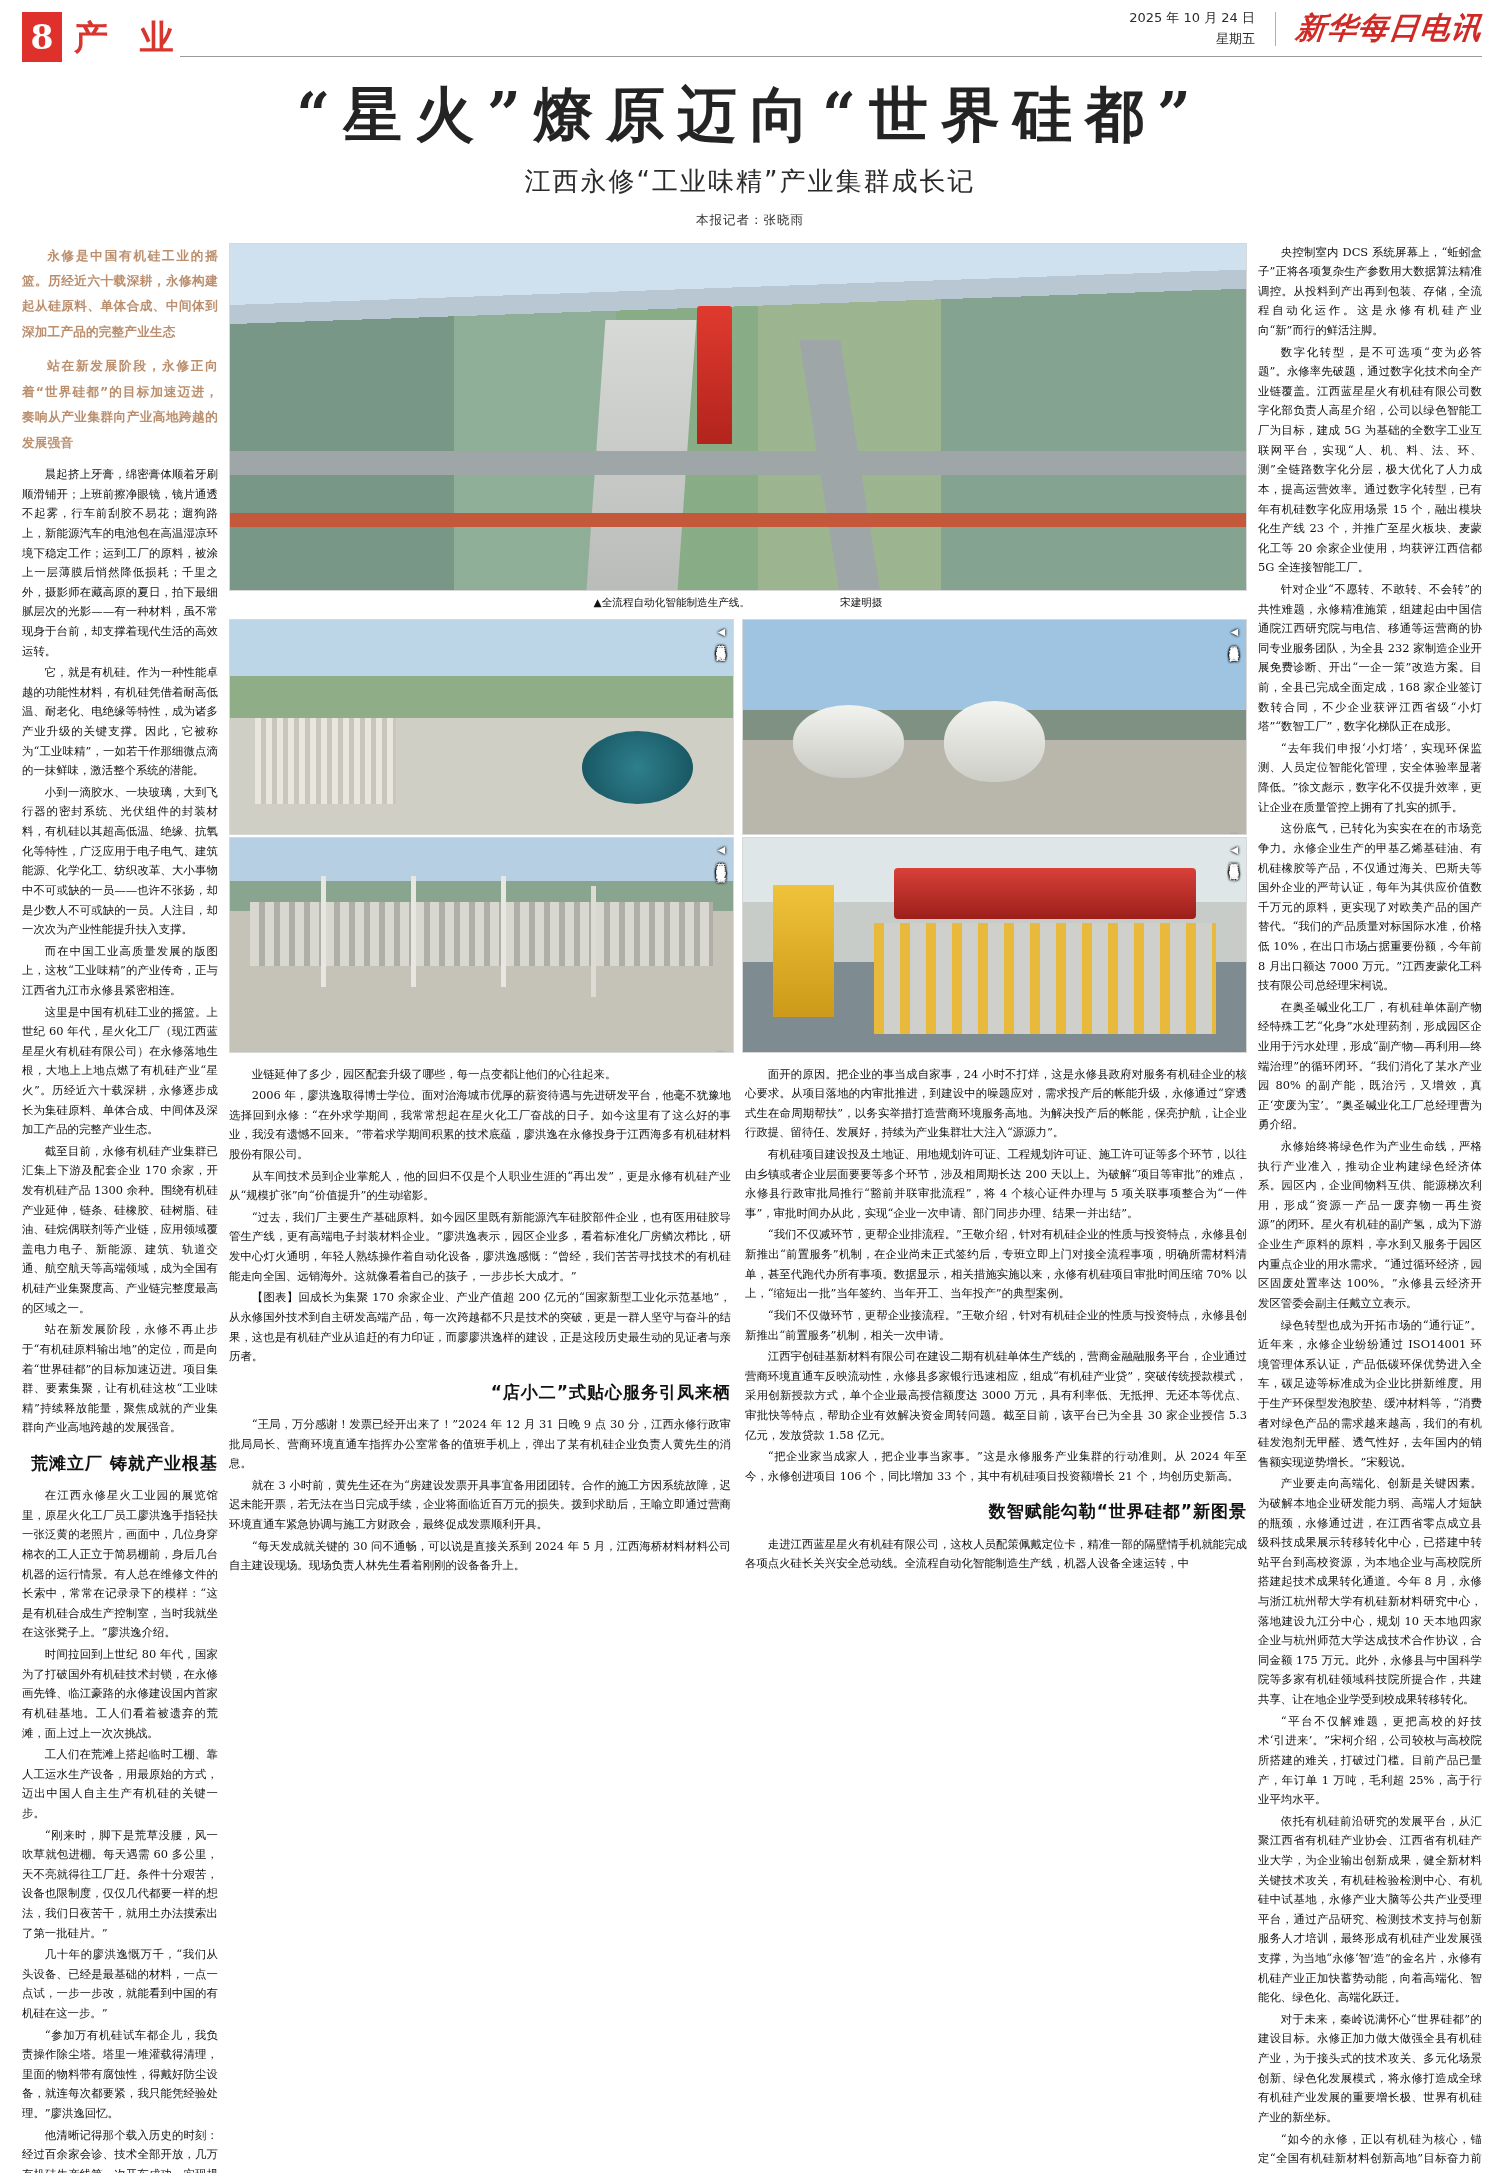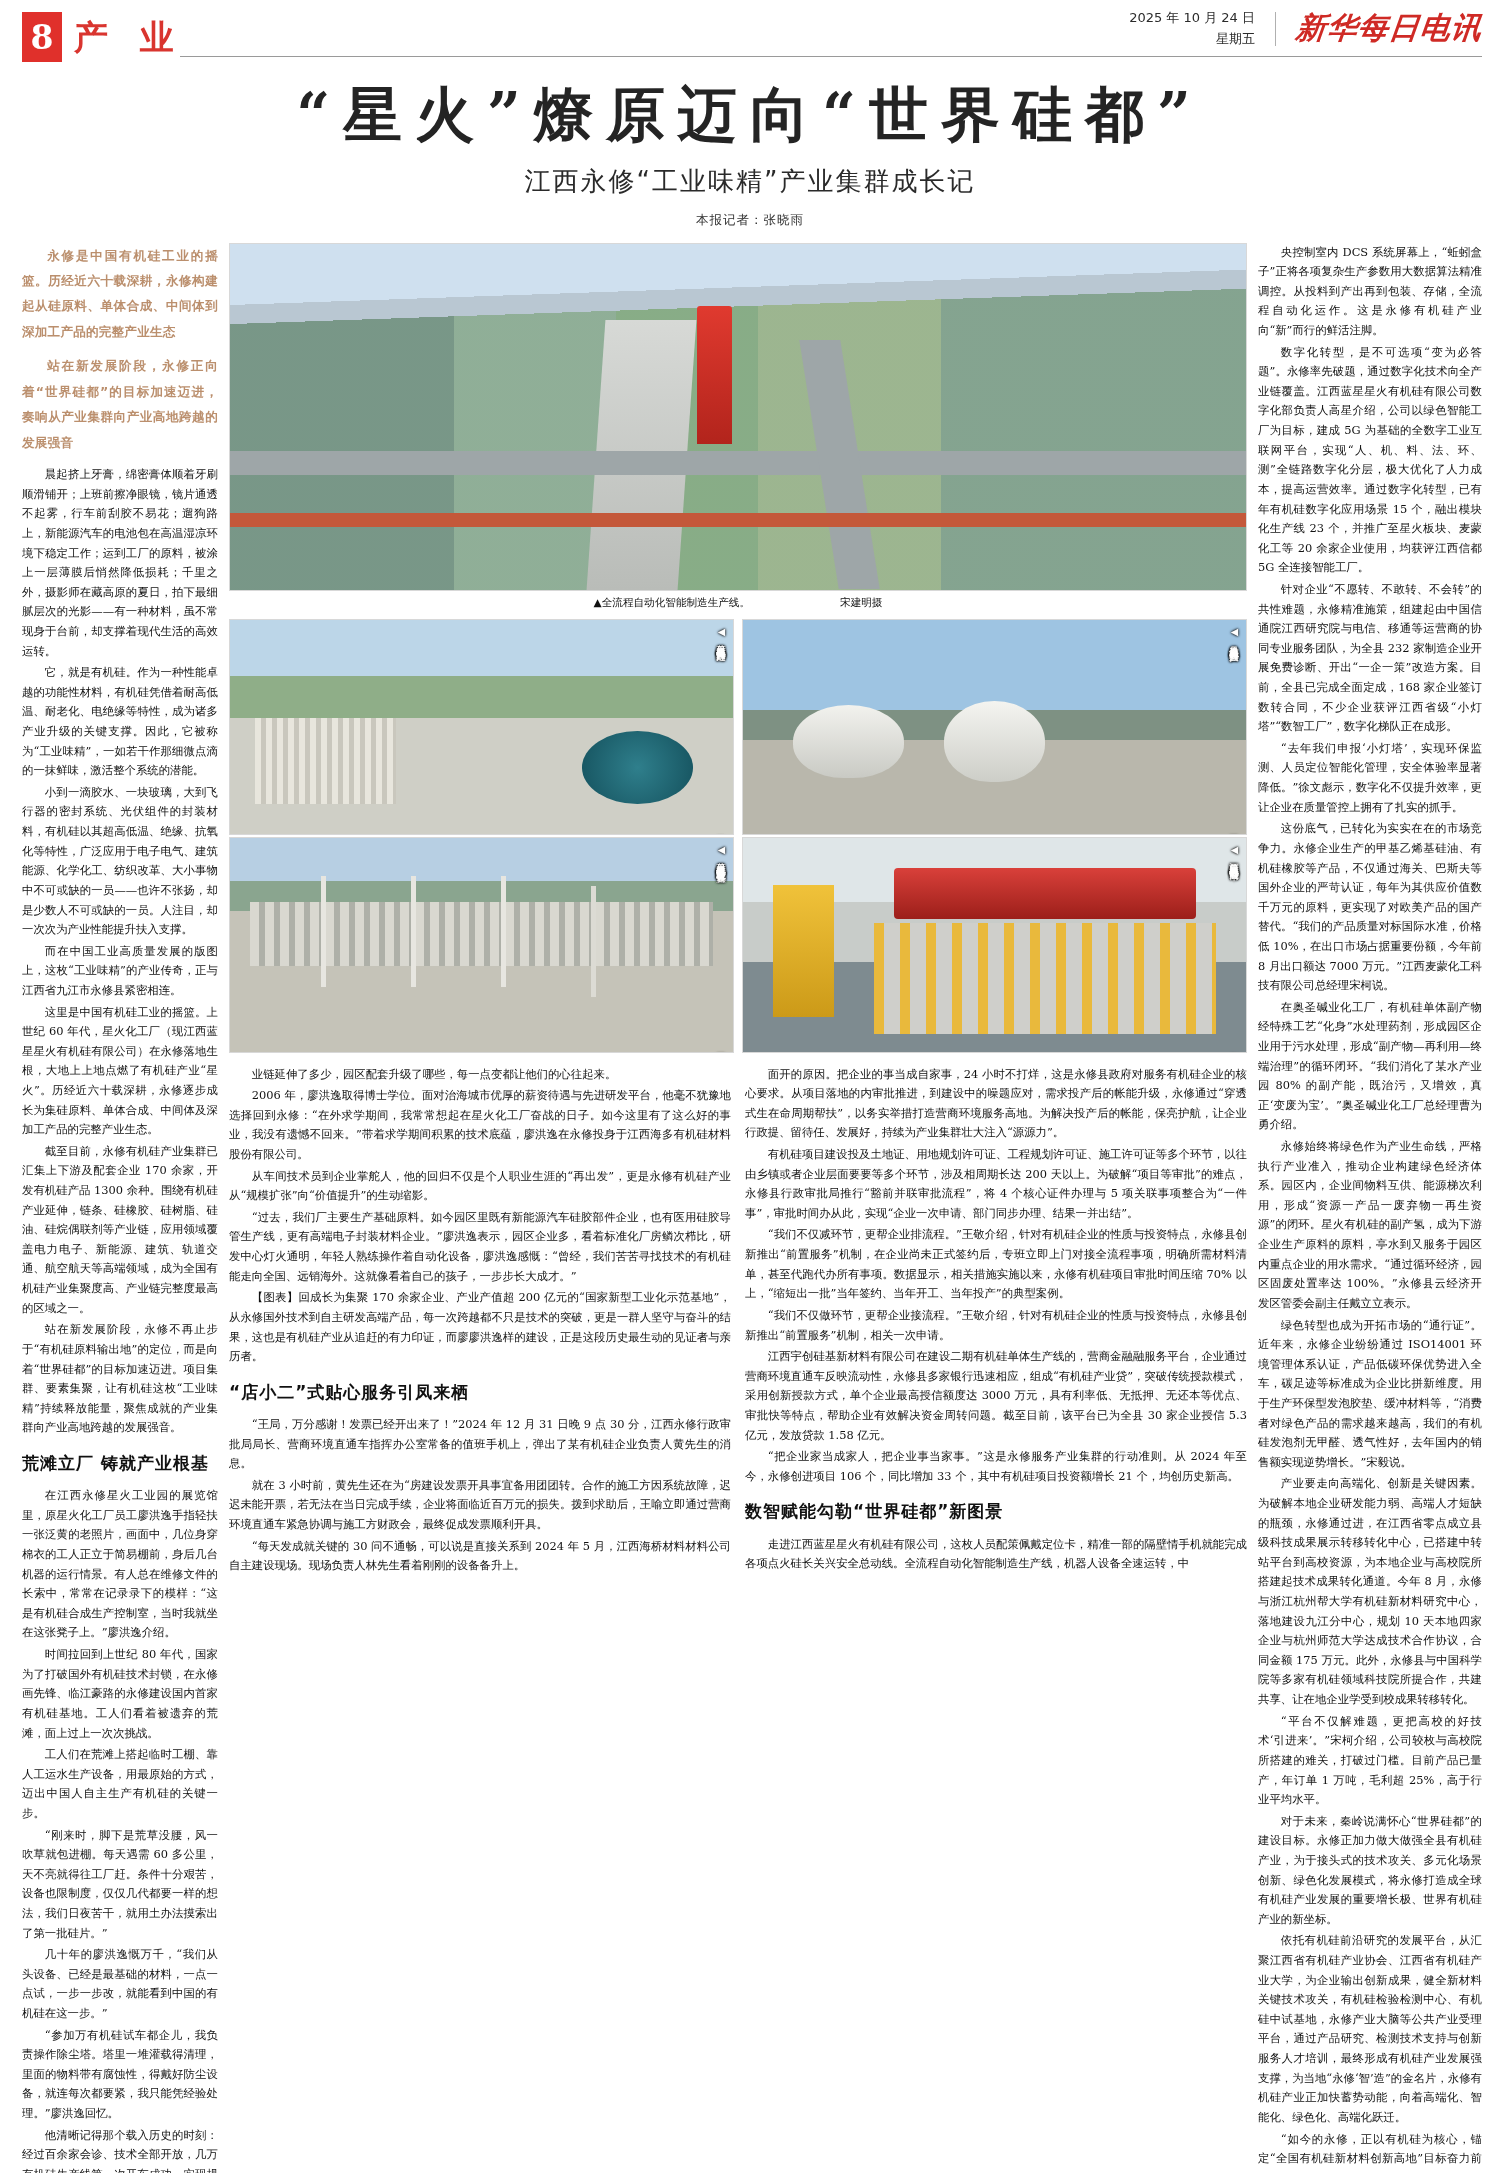--- a/index.html
+++ b/index.html
@@ -47,21 +47,21 @@
 
   
   .lead { color:#bb8f6d; font-size:12.6px; line-height:2.02; text-align:justify;
           font-weight:600; letter-spacing:0.2px; margin-bottom:10px; }
   .lead p { text-indent:2em; margin-bottom:9px; }
 
   
   .bodytext { font-size:11.4px; line-height:1.72; text-align:justify; color:#111;
               font-family:"DejaVu Serif","Liberation Serif",serif; }
   .bodytext p { text-indent:2em; margin-bottom:2px; }
-  .sec-head { font-size:17px; font-weight:700; text-align:left; margin:11px 0 8px;
+  .sec-head { font-size:17px; font-weight:700; text-align:right; margin:11px 0 8px;
               letter-spacing:1px; color:#111;
               font-family:"DejaVu Sans","Liberation Sans",sans-serif; }
 
   
   .photo-main { width:100%; height:348px; position:relative; overflow:hidden;
                 border:1px solid #d8d8d8; }
   .cap-row { display:flex; justify-content:center; align-items:center; gap:90px;
              font-size:10.6px; padding:5px 0 7px; color:#111; }
   .photo-grid { display:flex; gap:8px; margin-top:2px; }
   .ph { position:relative; overflow:hidden; border:1px solid #d8d8d8; }
@@ -243,21 +243,21 @@
         <p>央控制室内 DCS 系统屏幕上，“蚯蚓盒子”正将各项复杂生产参数用大数据算法精准调控。从投料到产出再到包装、存储，全流程自动化运作。这是永修有机硅产业向“新”而行的鲜活注脚。</p>
         <p>数字化转型，是不可选项“变为必答题”。永修率先破题，通过数字化技术向全产业链覆盖。江西蓝星星火有机硅有限公司数字化部负责人高星介绍，公司以绿色智能工厂为目标，建成 5G 为基础的全数字工业互联网平台，实现“人、机、料、法、环、测”全链路数字化分层，极大优化了人力成本，提高运营效率。通过数字化转型，已有年有机硅数字化应用场景 15 个，融出模块化生产线 23 个，并推广至星火板块、麦蒙化工等 20 余家企业使用，均获评江西信都 5G 全连接智能工厂。</p>
         <p>针对企业“不愿转、不敢转、不会转”的共性难题，永修精准施策，组建起由中国信通院江西研究院与电信、移通等运营商的协同专业服务团队，为全县 232 家制造企业开展免费诊断、开出“一企一策”改造方案。目前，全县已完成全面定成，168 家企业签订数转合同，不少企业获评江西省级“小灯塔”“数智工厂”，数字化梯队正在成形。</p>
         <p>“去年我们申报‘小灯塔’，实现环保监测、人员定位智能化管理，安全体验率显著降低。”徐文彪示，数字化不仅提升效率，更让企业在质量管控上拥有了扎实的抓手。</p>
         <p>这份底气，已转化为实实在在的市场竞争力。永修企业生产的甲基乙烯基硅油、有机硅橡胶等产品，不仅通过海关、巴斯夫等国外企业的严苛认证，每年为其供应价值数千万元的原料，更实现了对欧美产品的国产替代。“我们的产品质量对标国际水准，价格低 10%，在出口市场占据重要份额，今年前 8 月出口额达 7000 万元。”江西麦蒙化工科技有限公司总经理宋柯说。</p>
         <p>在奥圣碱业化工厂，有机硅单体副产物经特殊工艺“化身”水处理药剂，形成园区企业用于污水处理，形成“副产物—再利用—终端治理”的循环闭环。“我们消化了某水产业园 80% 的副产能，既治污，又增效，真正‘变废为宝’。”奥圣碱业化工厂总经理曹为勇介绍。</p>
         <p>永修始终将绿色作为产业生命线，严格执行产业准入，推动企业构建绿色经济体系。园区内，企业间物料互供、能源梯次利用，形成“资源一产品一废弃物一再生资源”的闭环。星火有机硅的副产氢，成为下游企业生产原料的原料，亭水到又服务于园区内重点企业的用水需求。“通过循环经济，园区固废处置率达 100%。”永修县云经济开发区管委会副主任戴立立表示。</p>
         <p>绿色转型也成为开拓市场的“通行证”。近年来，永修企业纷纷通过 ISO14001 环境管理体系认证，产品低碳环保优势进入全车，碳足迹等标准成为企业比拼新维度。用于生产环保型发泡胶垫、缓冲材料等，“消费者对绿色产品的需求越来越高，我们的有机硅发泡剂无甲醛、透气性好，去年国内的销售额实现逆势增长。”宋毅说。</p>
         <p>产业要走向高端化、创新是关键因素。为破解本地企业研发能力弱、高端人才短缺的瓶颈，永修通过进，在江西省零点成立县级科技成果展示转移转化中心，已搭建中转站平台到高校资源，为本地企业与高校院所搭建起技术成果转化通道。今年 8 月，永修与浙江杭州帮大学有机硅新材料研究中心，落地建设九江分中心，规划 10 天本地四家企业与杭州师范大学达成技术合作协议，合同金额 175 万元。此外，永修县与中国科学院等多家有机硅领域科技院所提合作，共建共享、让在地企业学受到校成果转移转化。</p>
         <p>“平台不仅解难题，更把高校的好技术‘引进来’。”宋柯介绍，公司较枚与高校院所搭建的难关，打破过门槛。目前产品已量产，年订单 1 万吨，毛利超 25%，高于行业平均水平。</p>
+        <p>依托有机硅前沿研究的发展平台，从汇聚江西省有机硅产业协会、江西省有机硅产业大学，为企业输出创新成果，健全新材料关键技术攻关，有机硅检验检测中心、有机硅中试基地，永修产业大脑等公共产业受理平台，通过产品研究、检测技术支持与创新服务人才培训，最终形成有机硅产业发展强支撑，为当地“永修‘智’造”的金名片，永修有机硅产业正加快蓄势动能，向着高端化、智能化、绿色化、高端化跃迁。</p>
         <p>对于未来，秦岭说满怀心“世界硅都”的建设目标。永修正加力做大做强全县有机硅产业，为于接头式的技术攻关、多元化场景创新、绿色化发展模式，将永修打造成全球有机硅产业发展的重要增长极、世界有机硅产业的新坐标。</p>
-        <p>依托有机硅前沿研究的发展平台，从汇聚江西省有机硅产业协会、江西省有机硅产业大学，为企业输出创新成果，健全新材料关键技术攻关，有机硅检验检测中心、有机硅中试基地，永修产业大脑等公共产业受理平台，通过产品研究、检测技术支持与创新服务人才培训，最终形成有机硅产业发展强支撑，为当地“永修‘智’造”的金名片，永修有机硅产业正加快蓄势动能，向着高端化、智能化、绿色化、高端化跃迁。</p>
         <p>“如今的永修，正以有机硅为核心，锚定“全国有机硅新材料创新高地”目标奋力前行。”</p>
 
       </div>
     </div>
 
   </div>
 </div>
 
 </body></html>

